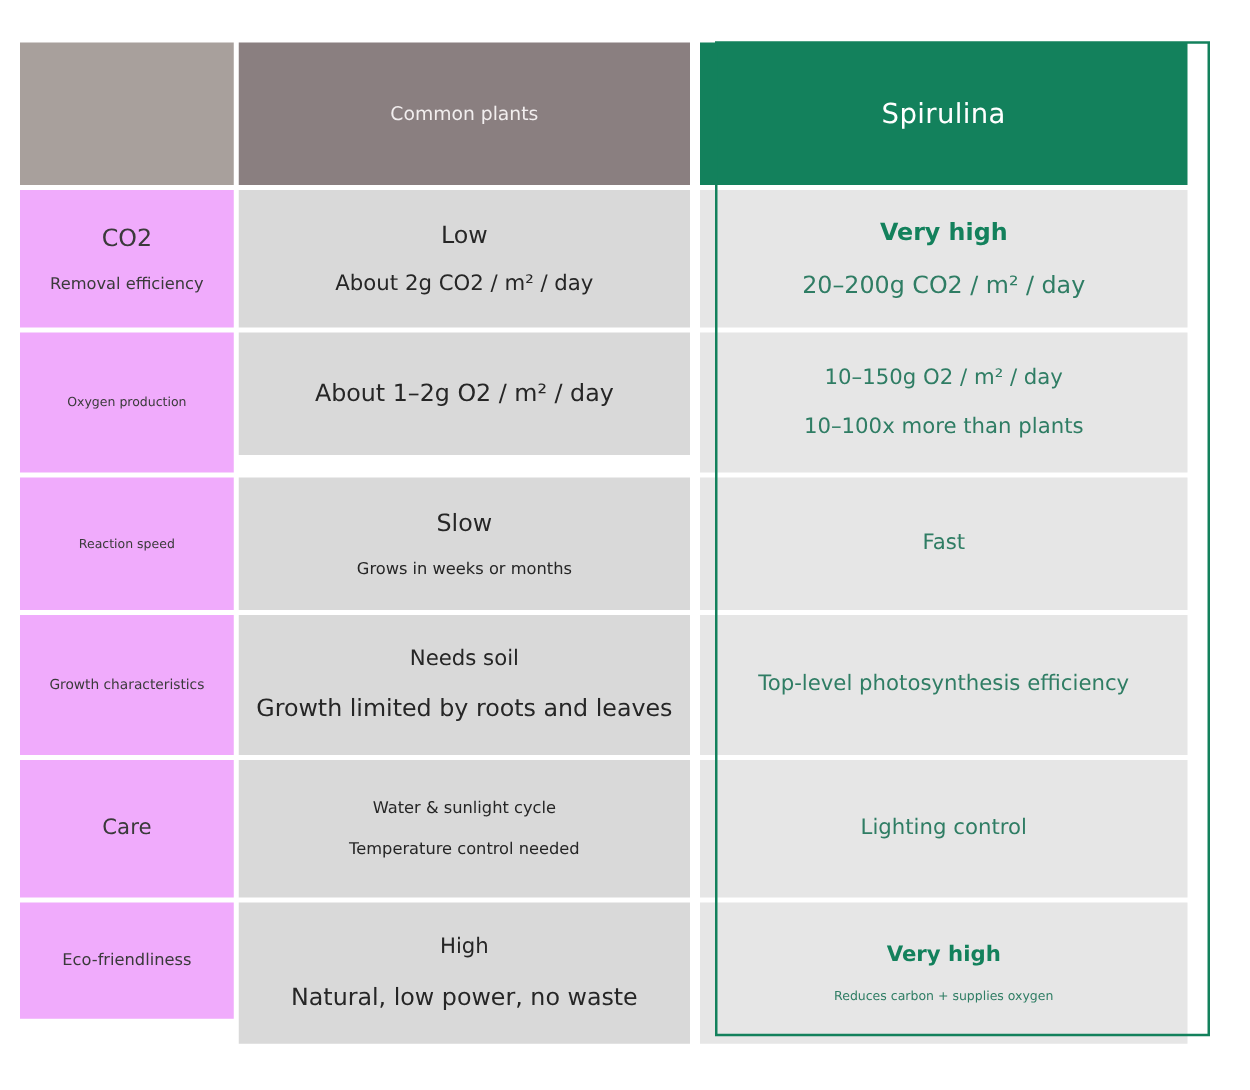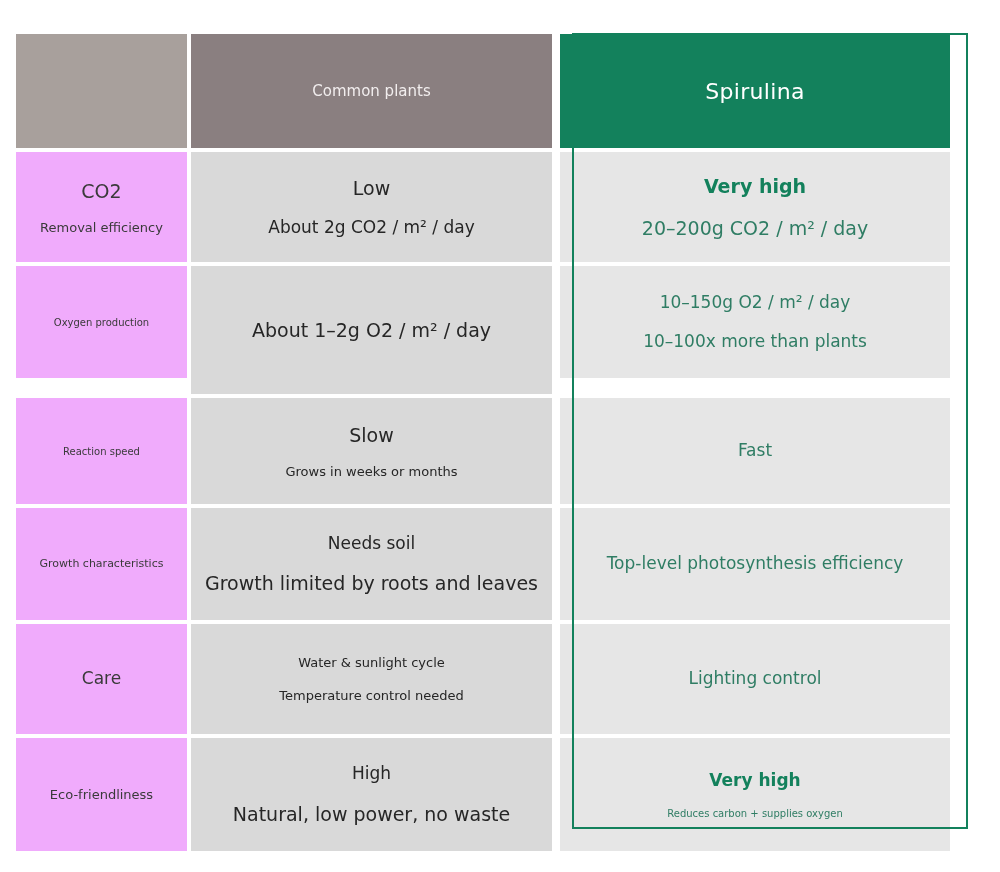--- a/index.html
+++ b/index.html
@@ -138,21 +138,21 @@
       <span class="line t-xl bold">Very high</span>
       <span class="line t-xl">20–200g CO2 / m² / day</span>
     </div>
 
     <div class="rowgap"></div>
 
     <div class="cell c-label" style="height:112px">
       <span class="line t-md">Oxygen production</span>
     </div>
     <div class="spacer"></div>
-    <div class="cell c-plants" style="height:128px">
+    <div class="cell c-plants" style="height:98px">
       <span class="line t-xl">About 1–2g O2 / m² / day</span>
     </div>
     <div class="spacer"></div>
     <div class="cell c-spir" style="height:112px">
       <span class="line t-lg">10–150g O2 / m² / day</span>
       <span class="line t-lg">10–100x more than plants</span>
     </div>
 
     <div class="rowgap"></div>
 
@@ -194,21 +194,21 @@
       <span class="line t-sm">Water &amp; sunlight cycle</span>
       <span class="line t-sm">Temperature control needed</span>
     </div>
     <div class="spacer"></div>
     <div class="cell c-spir" style="height:110px">
       <span class="line t-lg">Lighting control</span>
     </div>
 
     <div class="rowgap"></div>
 
-    <div class="cell c-label" style="height:113px">
+    <div class="cell c-label" style="height:93px">
       <span class="line t-sm">Eco-friendliness</span>
     </div>
     <div class="spacer"></div>
     <div class="cell c-plants" style="height:113px">
       <span class="line t-lg">High</span>
       <span class="line t-xl">Natural, low power, no waste</span>
     </div>
     <div class="spacer"></div>
     <div class="cell c-spir" style="height:113px">
       <span class="line t-lg bold">Very high</span>

